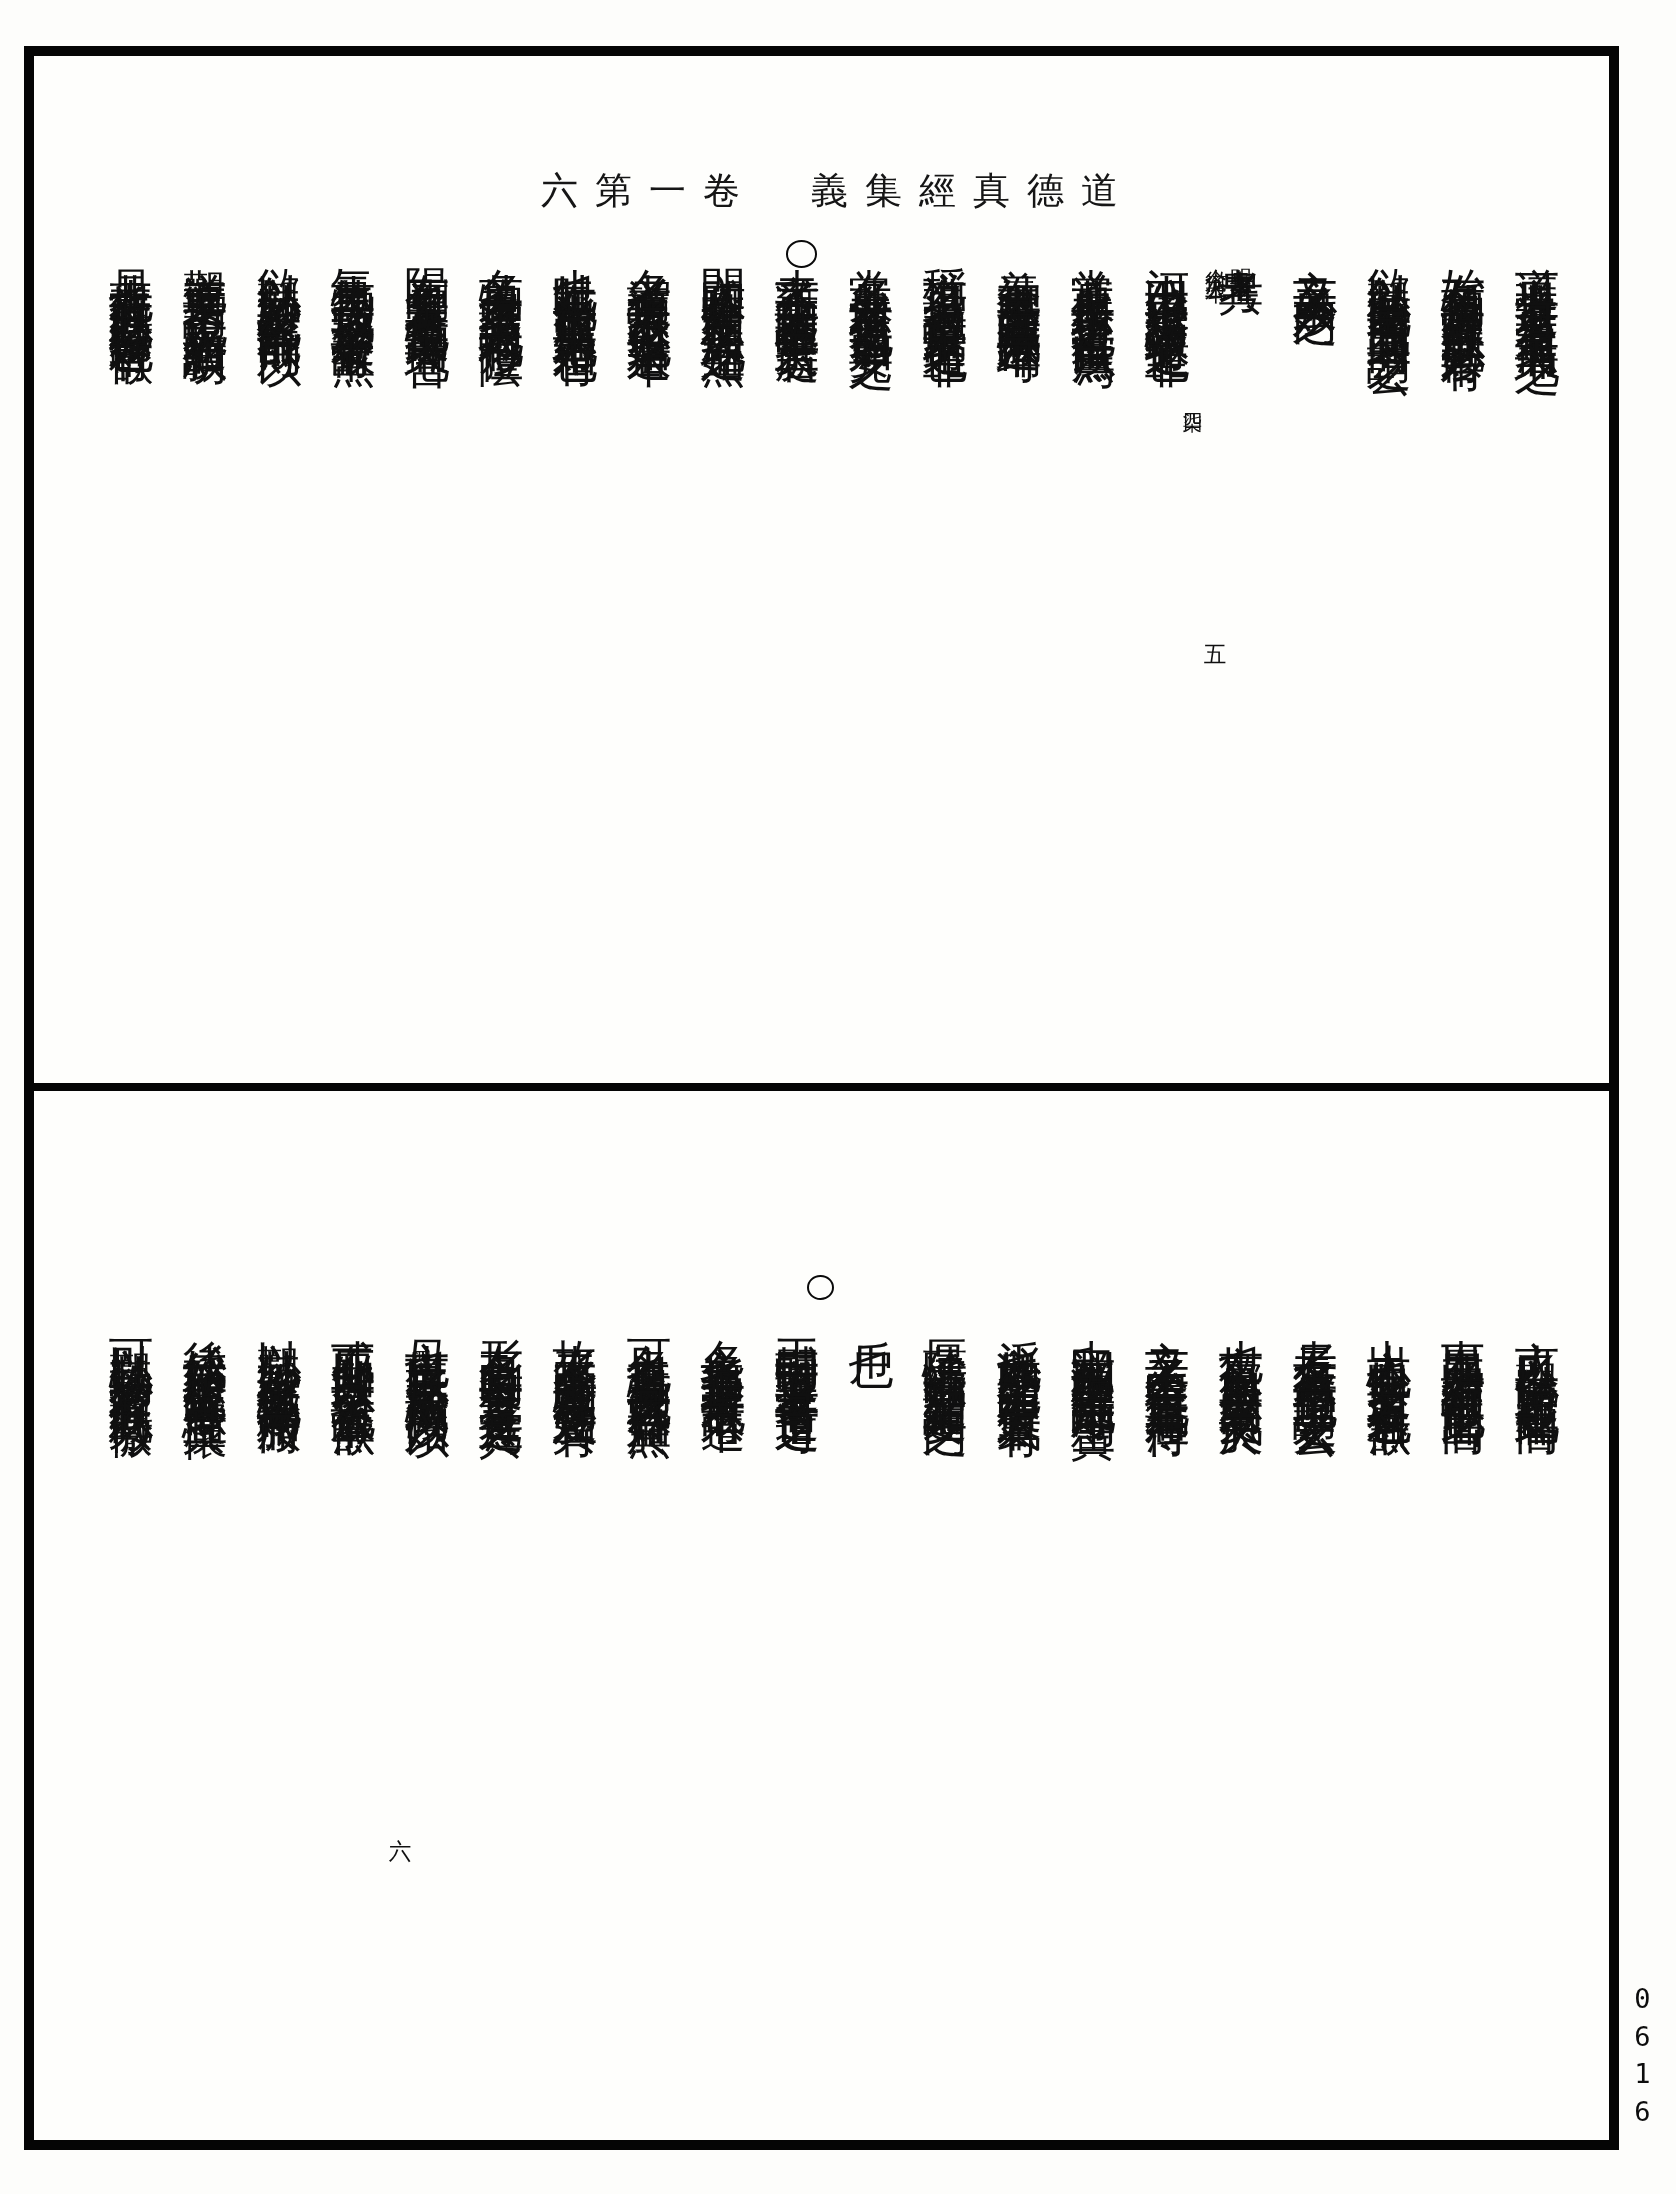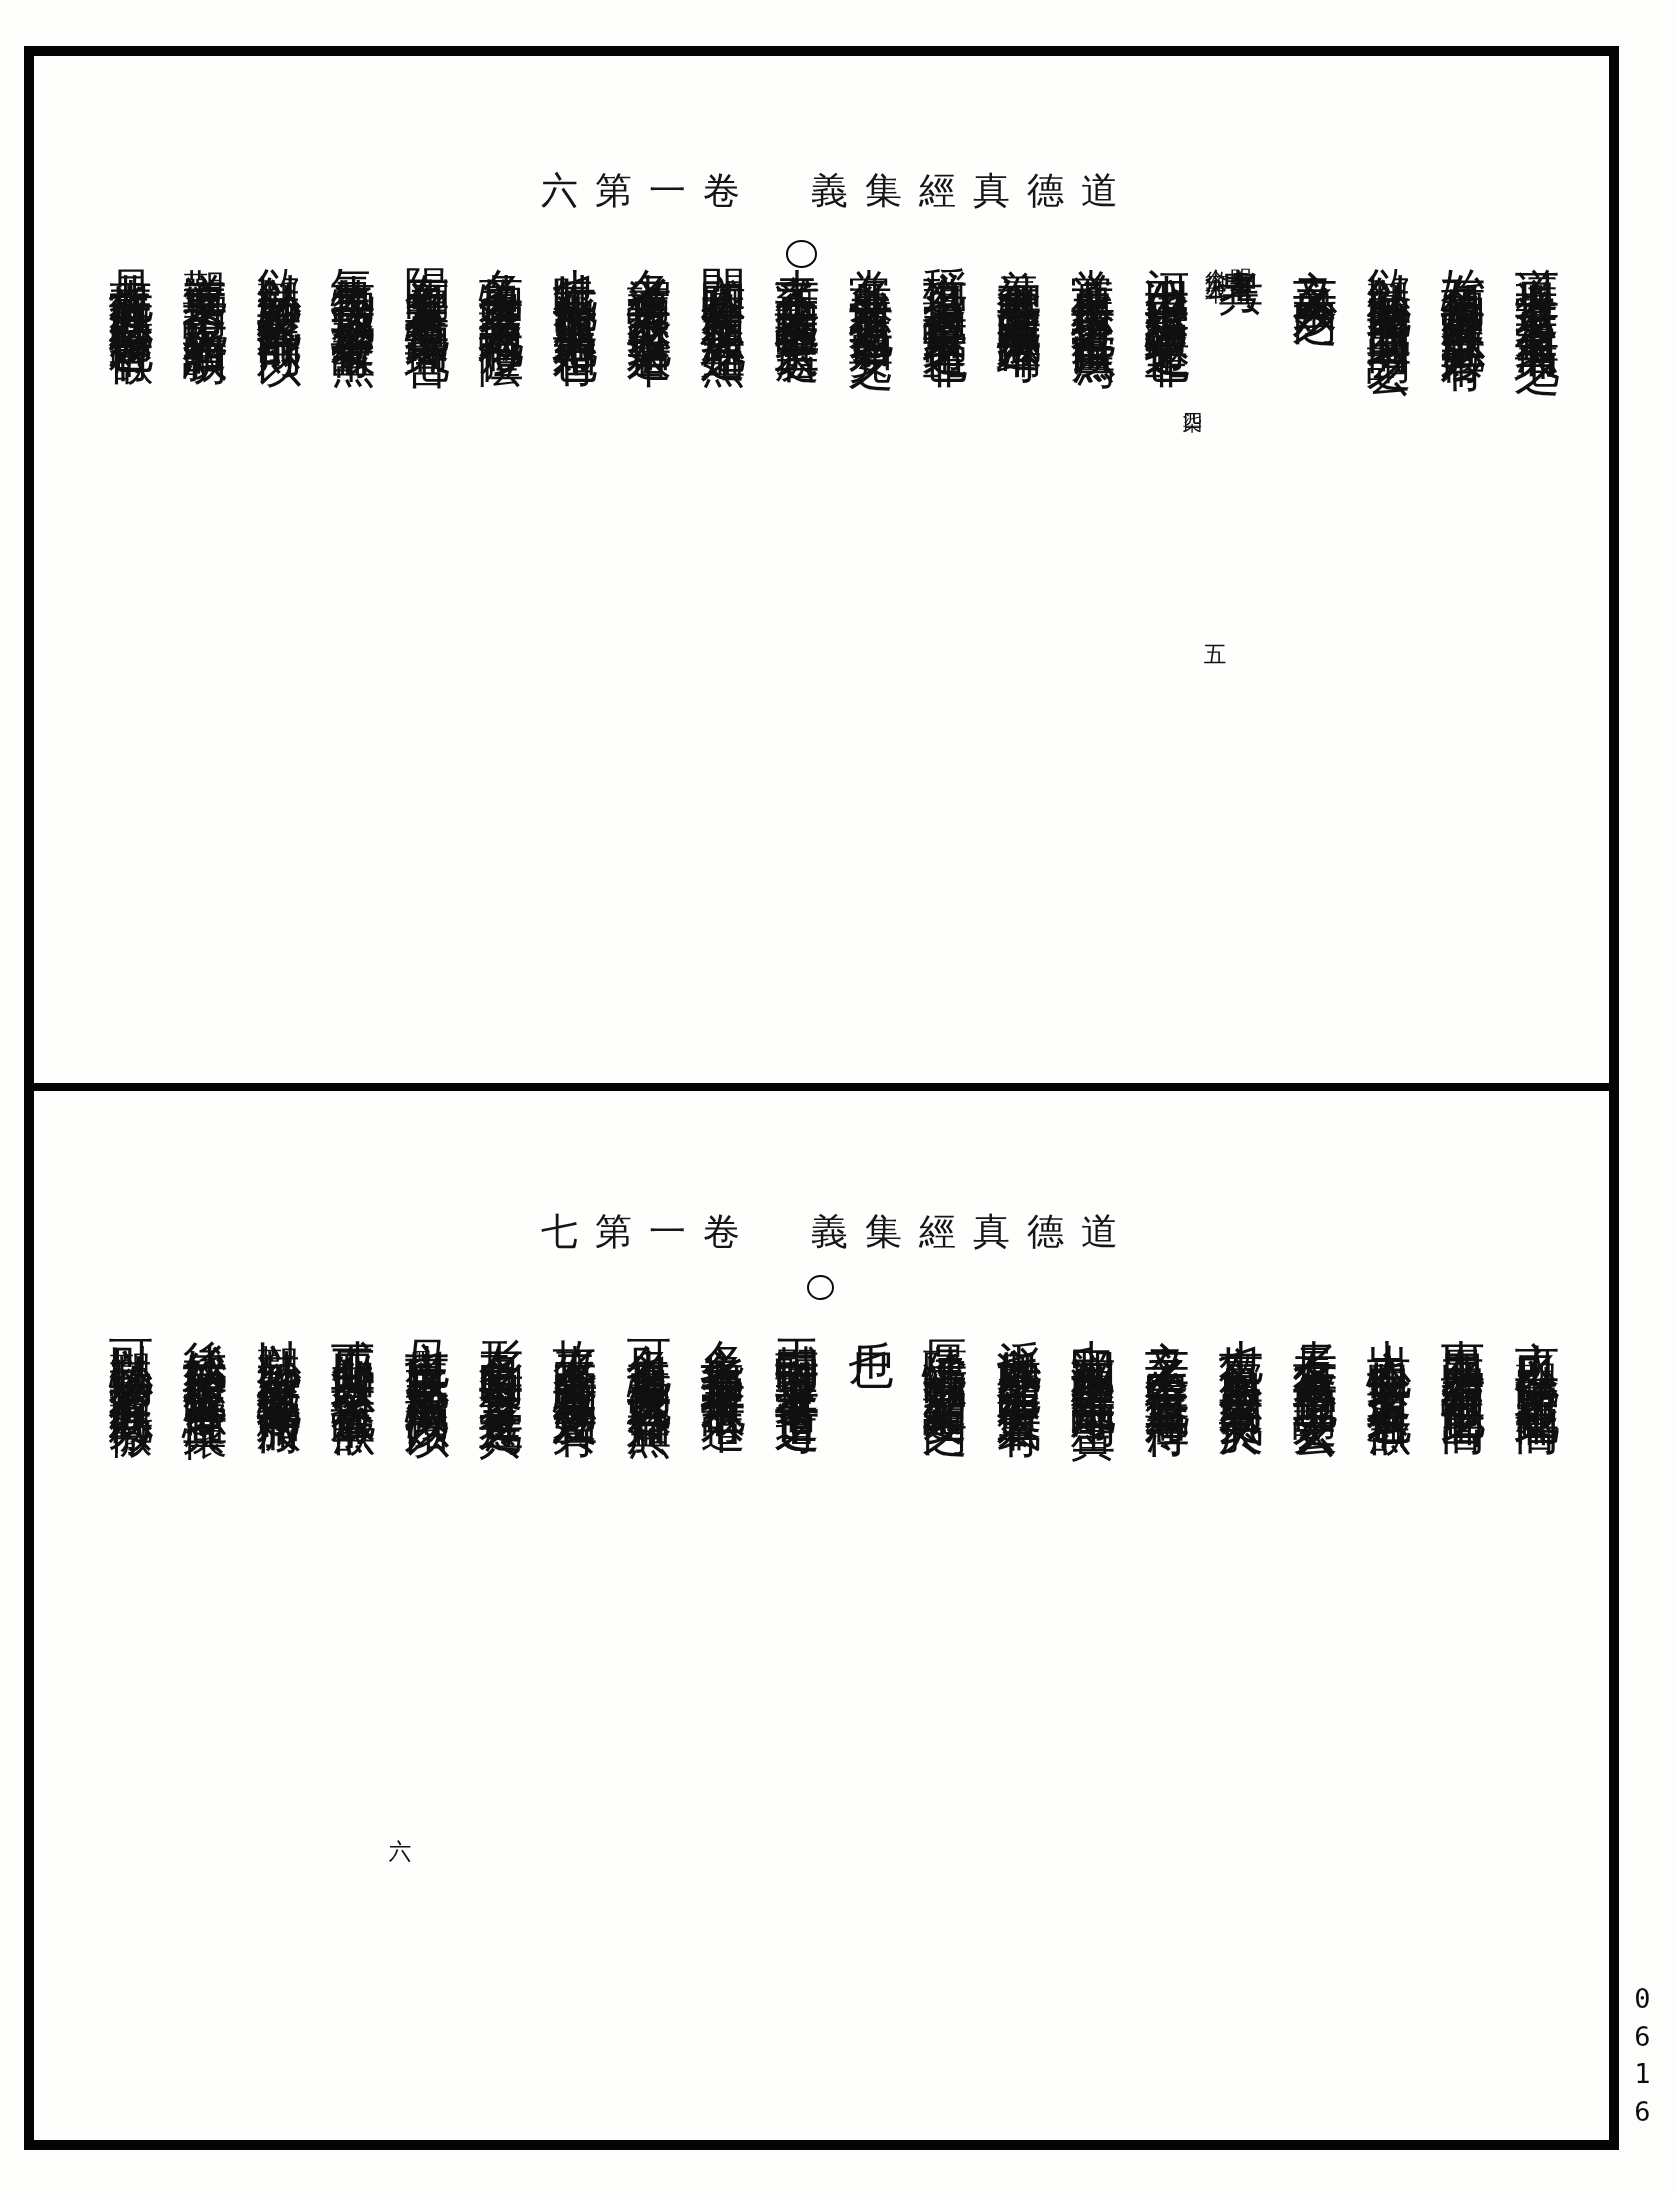--- a/index.html
+++ b/index.html
@@ -90,21 +90,20 @@
     <div class="vcol">氣生萬物長大成熟如母之養子故常無</div>
     <div class="vcol">欲以觀其妙妙要也人常能無欲則可以</div>
     <div class="vcol">觀道之要要謂一也一出布名道讚敘明</div>
     <div class="vcol">是非也常有欲以觀其徼徼歸也常有欲</div>
   </div>
 
   <div class="marker" id="marker-top-collation">柒四</div>
   <div class="marker" id="marker-top-folio">五</div>
   <div class="section-circle" id="circle-top"></div>
 
-  <div class="pg-header" id="header-bottom">七第一卷　義集經真德道</div>
 
   <div class="textblock" id="text-bottom">
     <div class="vcol">之人可以觀世俗之所歸趣也此兩者同</div>
     <div class="vcol">出而異名兩者謂有欲無欲也同出者同</div>
     <div class="vcol">出人心也而異名者所名各異也名無欲</div>
     <div class="vcol">者長存名有欲者亡身也同謂之玄玄天</div>
     <div class="vcol">也言有欲之人與無欲之人同受氣於天</div>
     <div class="vcol">玄之又玄天中復有天也稟氣有厚薄得</div>
     <div class="vcol">中和滋液則生賢聖得錯亂汙辱則生貪</div>
     <div class="vcol">淫也衆妙之門能知天中復有天稟氣有</div>

